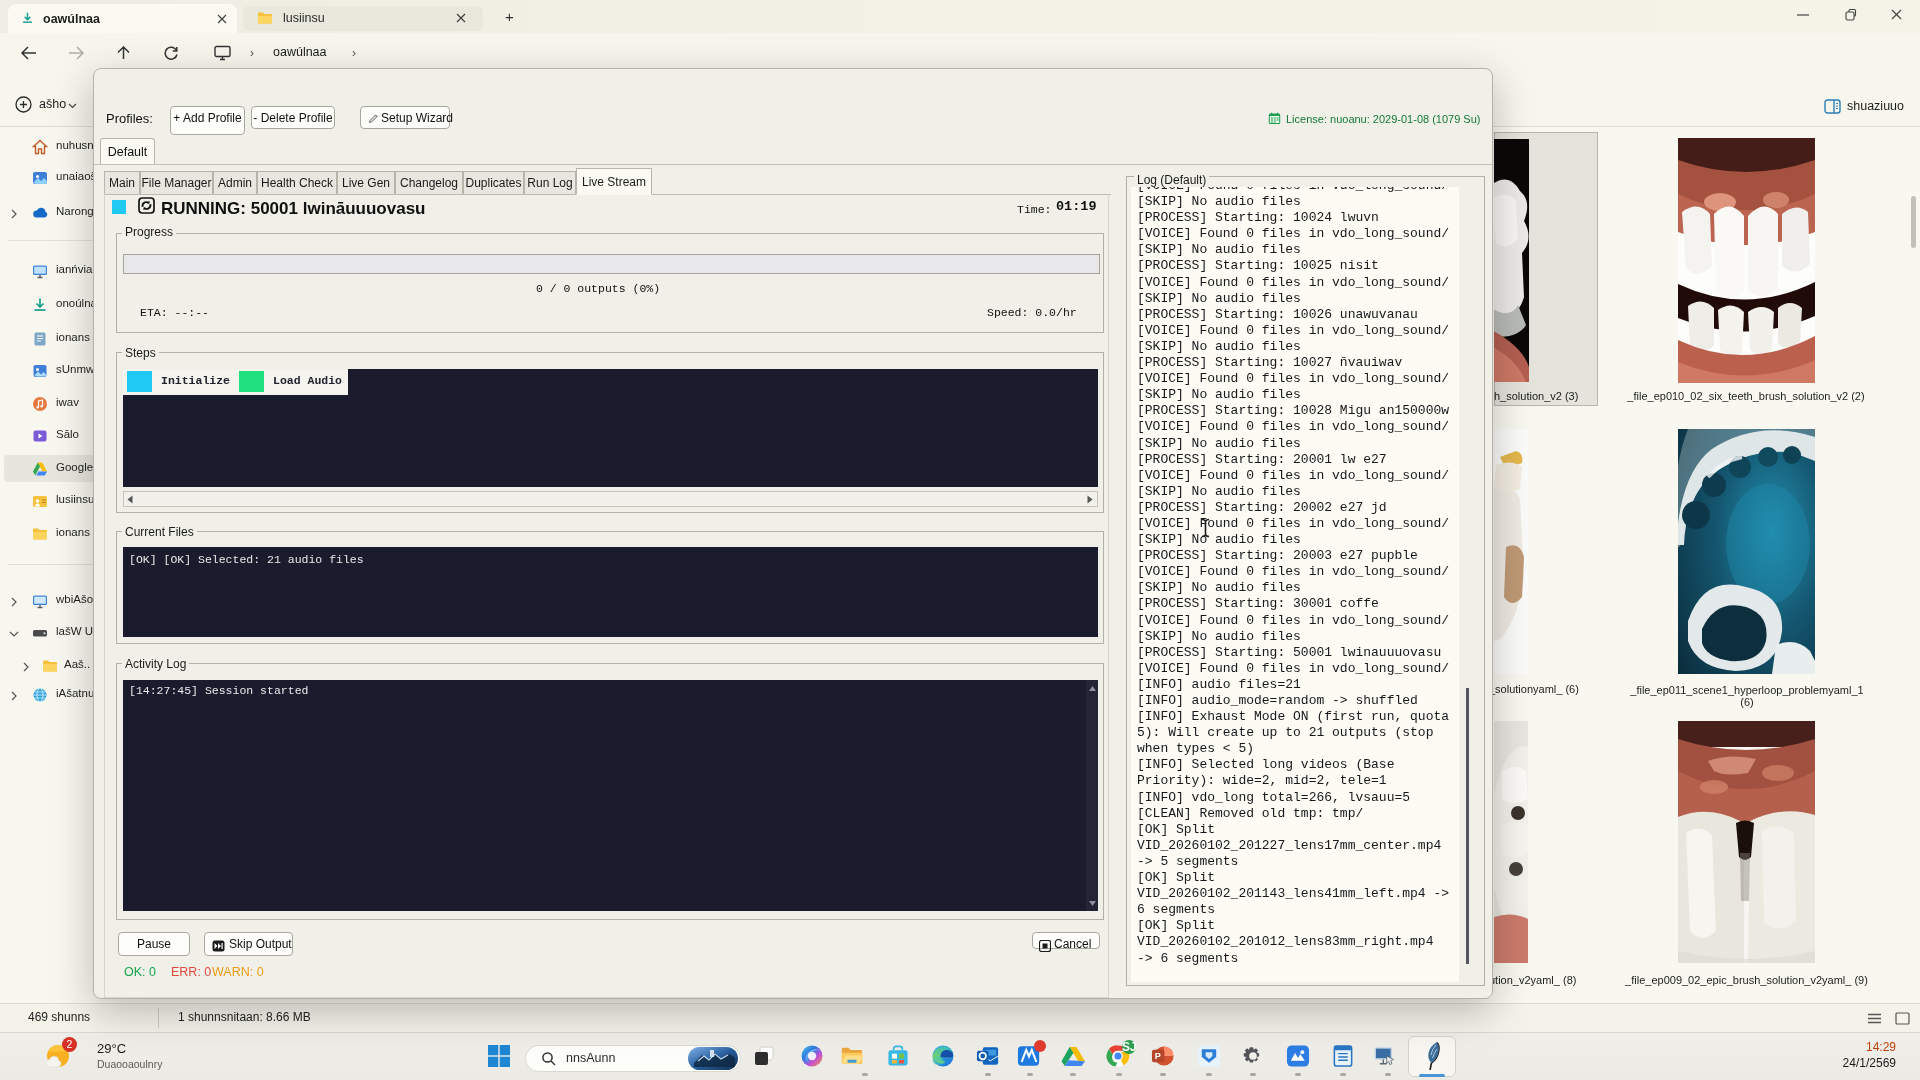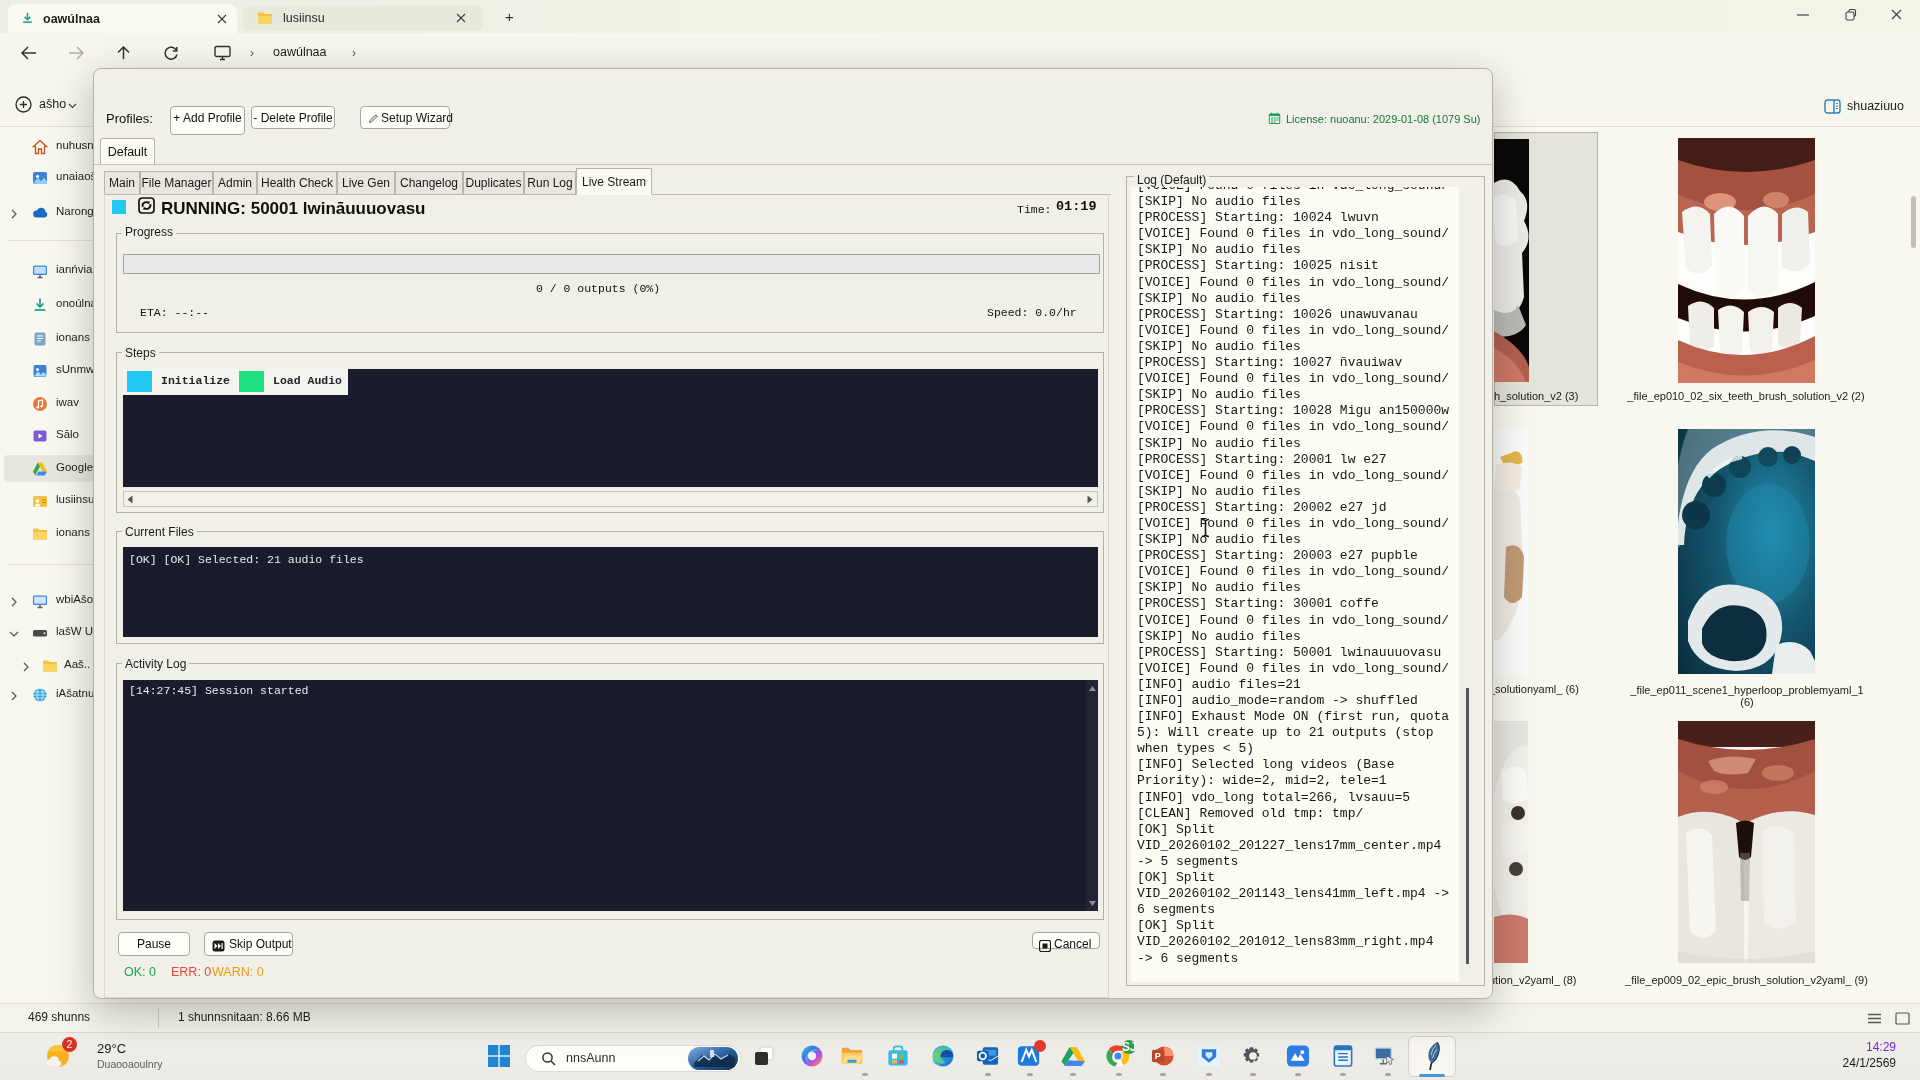--- a/index.html
+++ b/index.html
@@ -541,21 +541,21 @@
   <div class="tbdash" style="left:1385px"></div>
 
   <div class="abs" style="left:1408px;top:1036px;width:48px;height:41px;background:#f7f6f1;border:1px solid #d4d2ca;border-radius:6px"></div>
   <svg class="abs" style="left:1423px;top:1041px" width="18" height="30" viewBox="0 0 18 30">
     <path d="M13.5 1.5 Q17 4 15.5 11 Q14 18 8.5 22 L8 24 Q7.5 27 7 29" stroke="#1b1b1b" stroke-width="1.6" fill="none"></path>
     <path d="M13.5 1.5 Q7 5 5.5 12 Q4.5 18 8.5 22 Q14 18 15.5 11 Q17 4 13.5 1.5Z" fill="#3d6e98"></path>
     <path d="M13 4 Q9 8 8 14 M14 8 Q11 12 9.5 17" stroke="#b8d4ea" stroke-width="0.9" fill="none"></path>
   </svg>
   <div class="abs" style="left:1419px;top:1074px;width:26px;height:3px;border-radius:2px;background:#4b94d8"></div>
 
-  <div class="abs" style="left:1830px;top:1040px;width:66px;text-align:right;font-size:12px;color:#6d28d9">14:29</div>
+  <div class="abs" style="left:1830px;top:1040px;width:66px;text-align:right;font-size:12px;color:#c2410c">14:29</div>
   <div class="abs" style="left:1830px;top:1056px;width:66px;text-align:right;font-size:12px;color:#1b1b1b">24/1/2569</div>
 </div>
 
 <div class="abs" id="app">
 
 
   <div class="abs" style="left:12px;top:42px;font-size:13px;color:#111">Profiles:</div>
   <div class="btn" style="left:76px;top:37px;width:75px;height:29px;line-height:22px">+ Add Profile</div>
   <div class="btn" style="left:157px;top:37px;width:84px;height:23px;line-height:22px">- Delete Profile</div>
   <div class="btn" style="left:266px;top:37px;width:90px;height:23px;line-height:22px;text-align:left">

